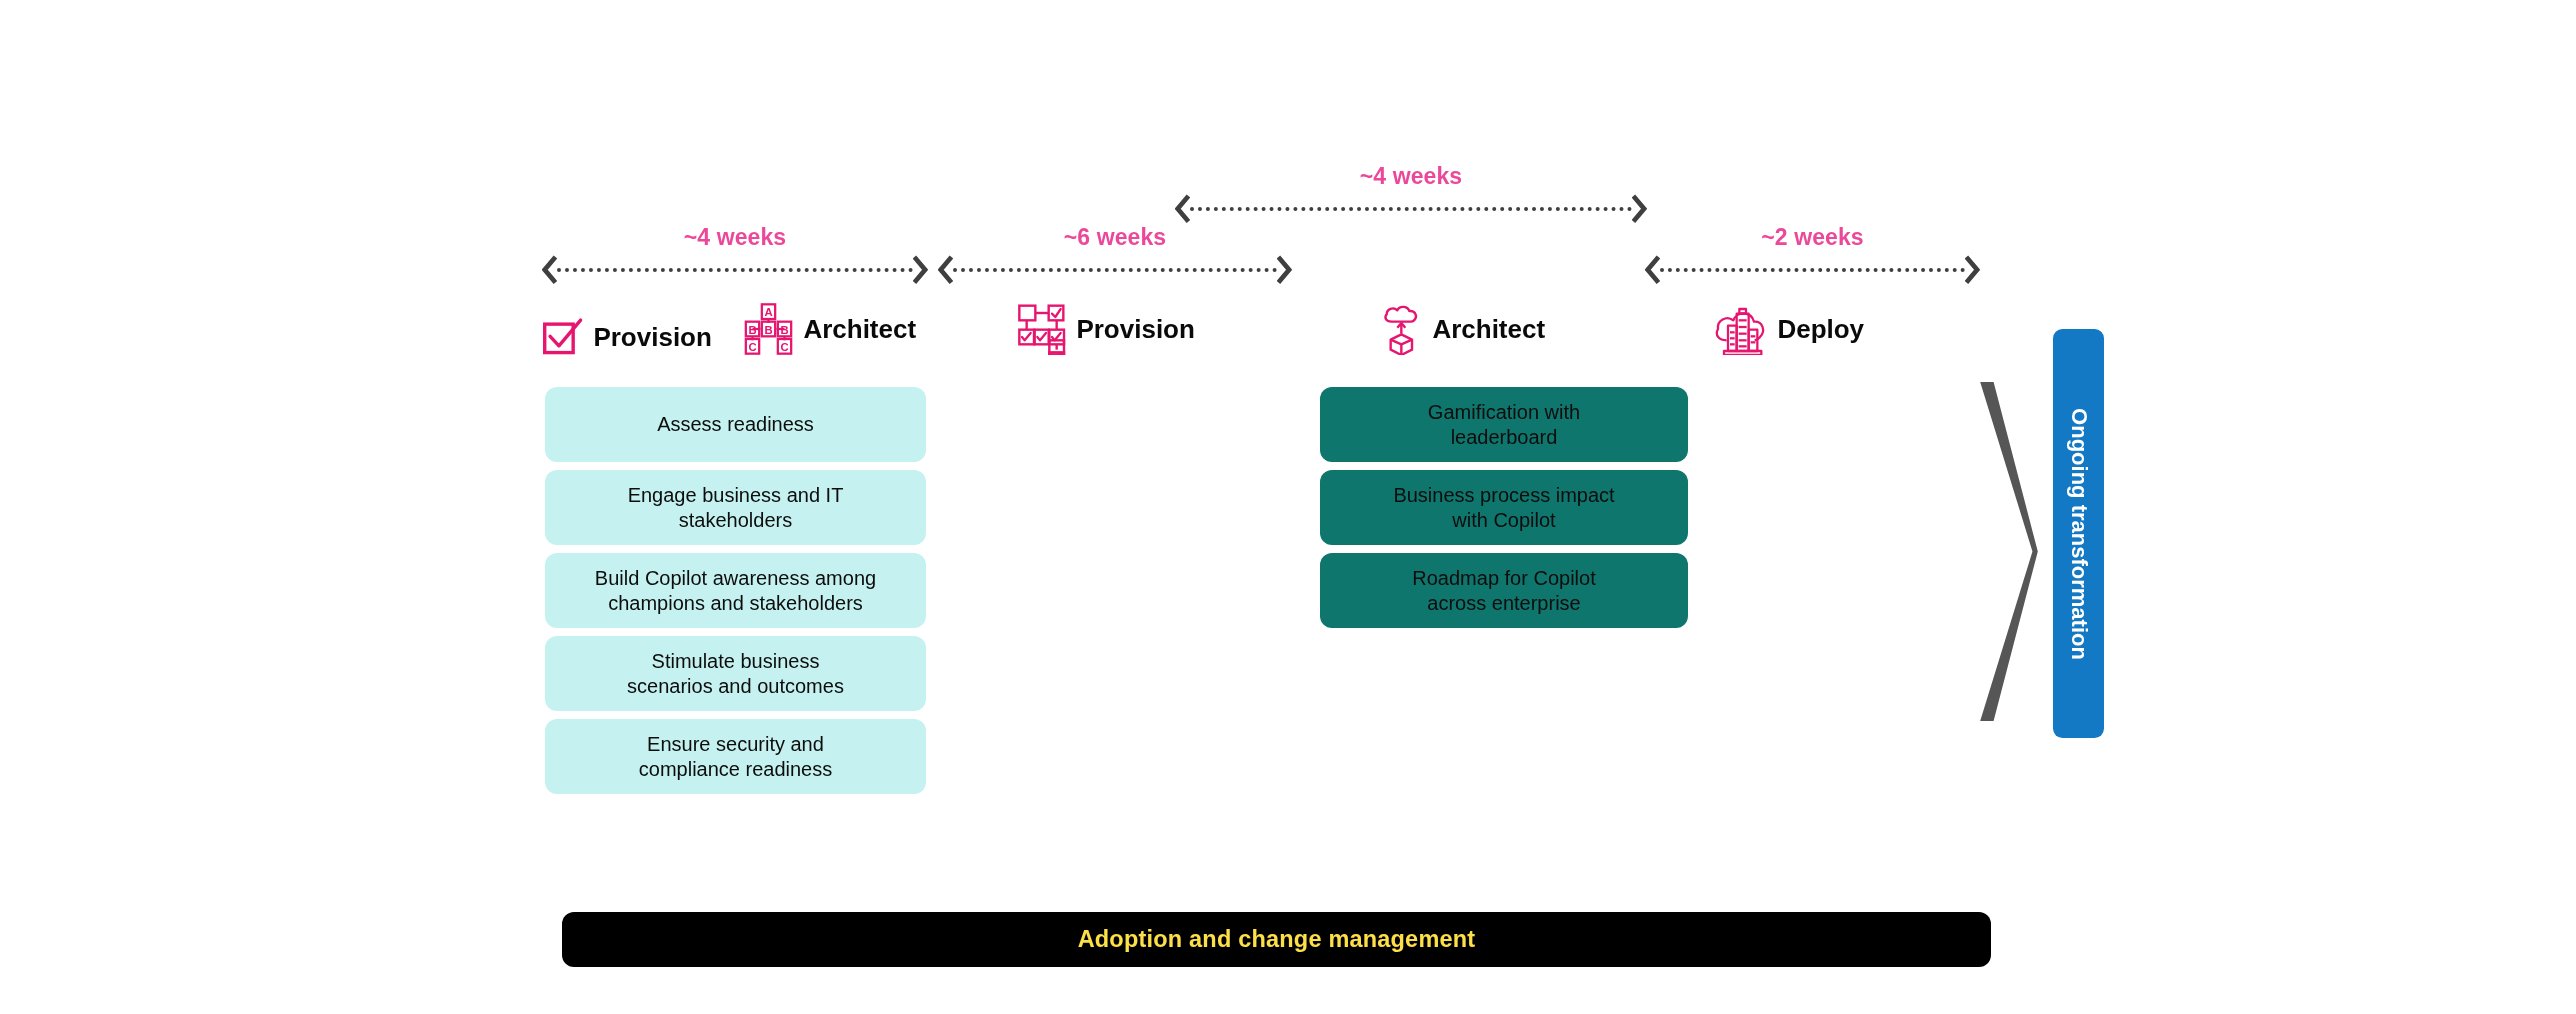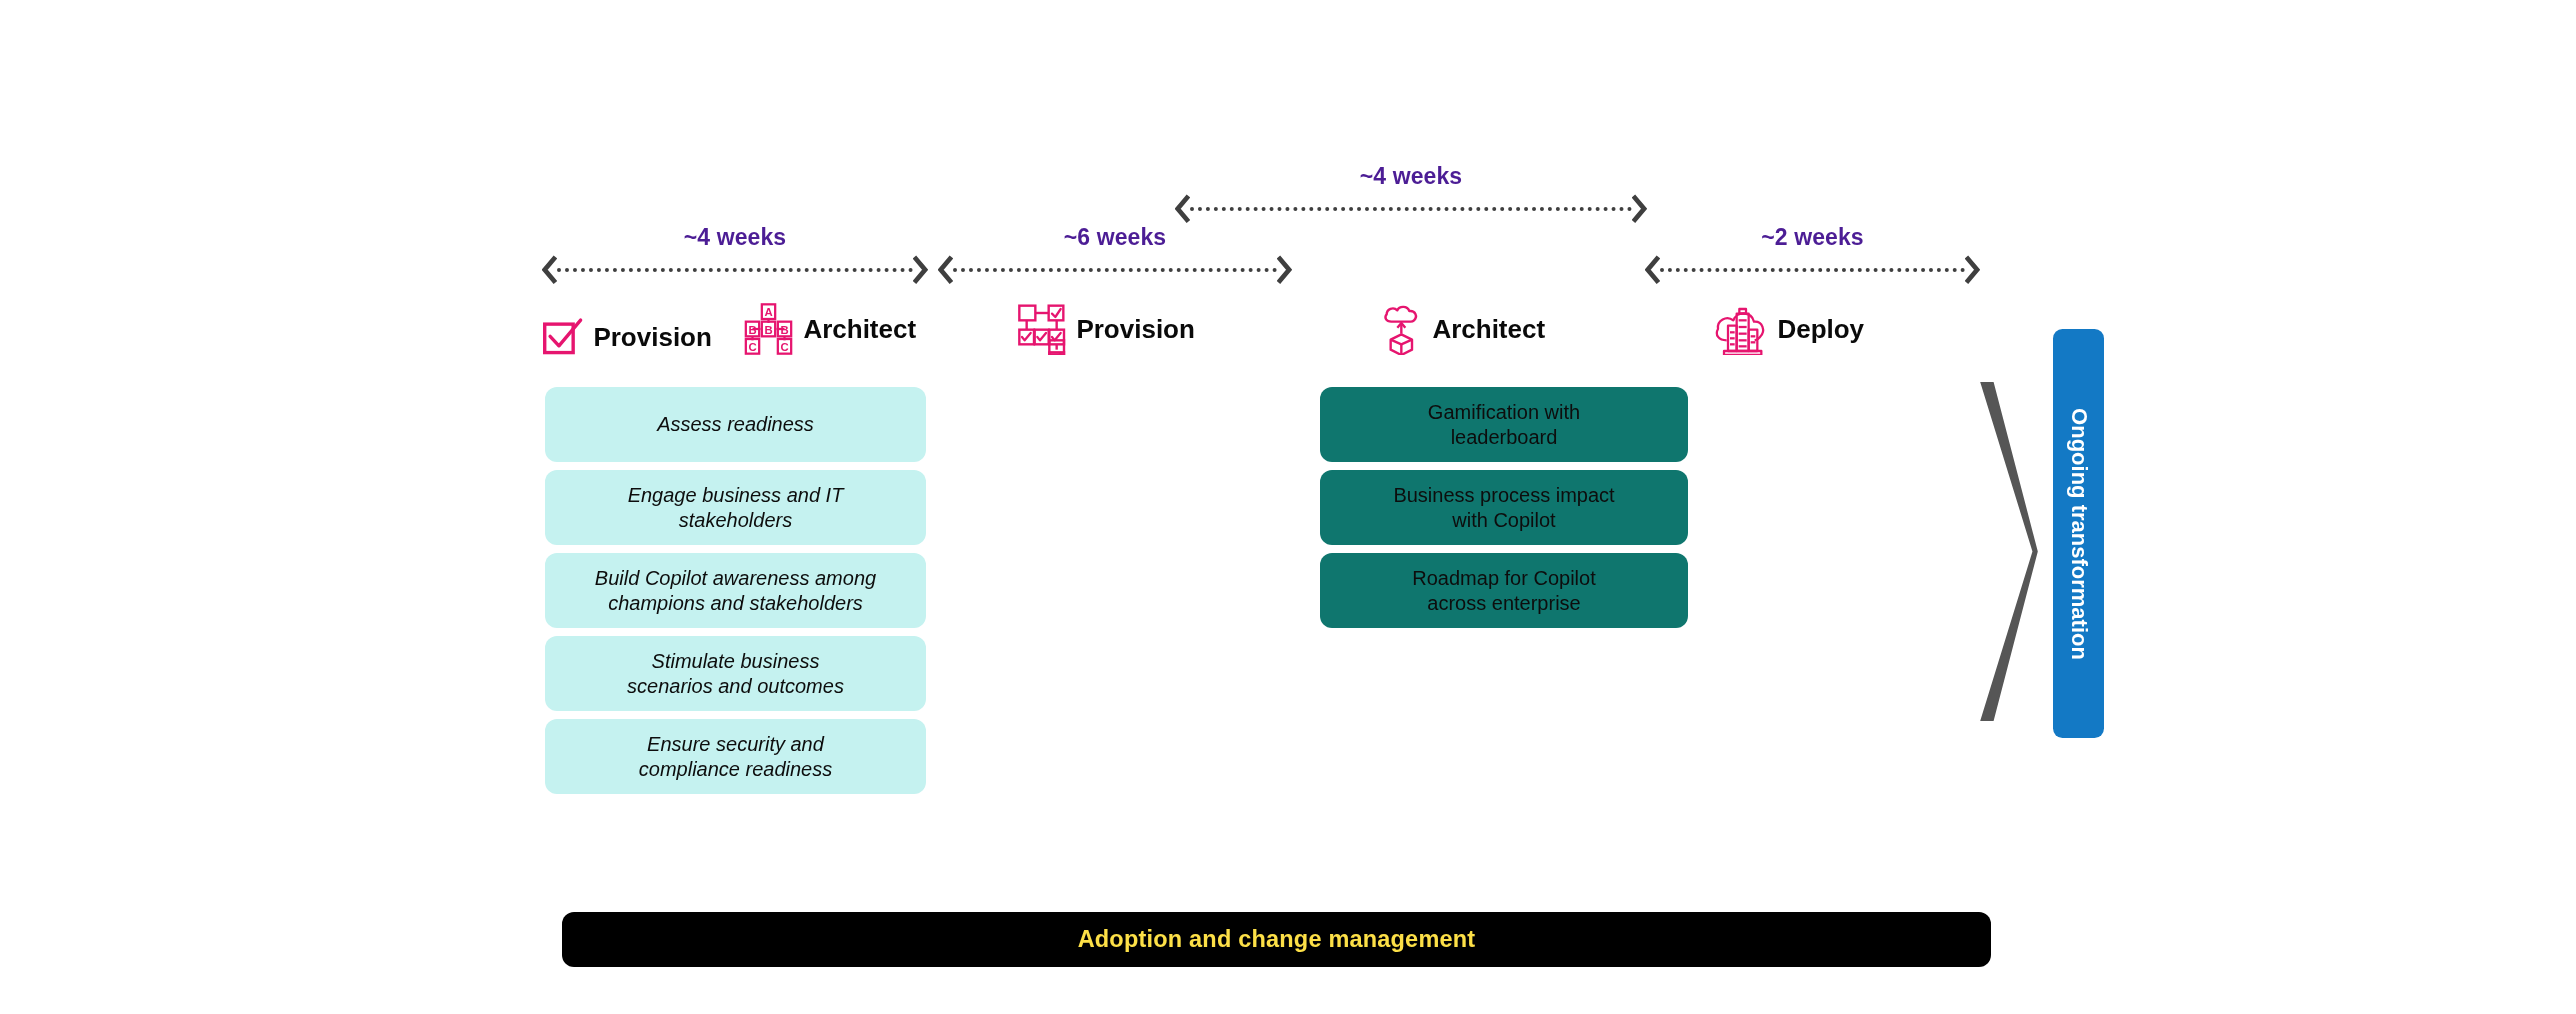--- a/index.html
+++ b/index.html
@@ -20,21 +20,21 @@
   
   .duration {
     position: absolute;
     display: flex;
     flex-direction: column;
     align-items: center;
   }
   .duration-label {
     font-size: 23px;
     font-weight: bold;
-    color: #4c1d95;
+    color: #ec4899;
     letter-spacing: 0.1px;
     line-height: 1;
     margin-bottom: 6px;
     white-space: nowrap;
   }
   .duration-arrow {
     position: relative;
     width: 100%;
     height: 29.5px;
     display: flex;
@@ -83,21 +83,21 @@
     display: flex;
     align-items: center;
     justify-content: center;
     text-align: center;
     padding: 5.4px 10.7px;
     height: 75px;
     font-size: 20px;
     line-height: 1.24;
     color: #0D0D0D;
   }
-  .card.teal   { background: #C5F2F0; font-style: italic; }
+  .card.teal   { background: #C5F2F0; }
   .card.blue   { background: #A6D3F3; }
   .card.purple { background: #0f766e; }
   .card.gray   { background: #F0F0F0; }
 
   
   .big-chevron {
     position: absolute;
     pointer-events: none;
   }
 

